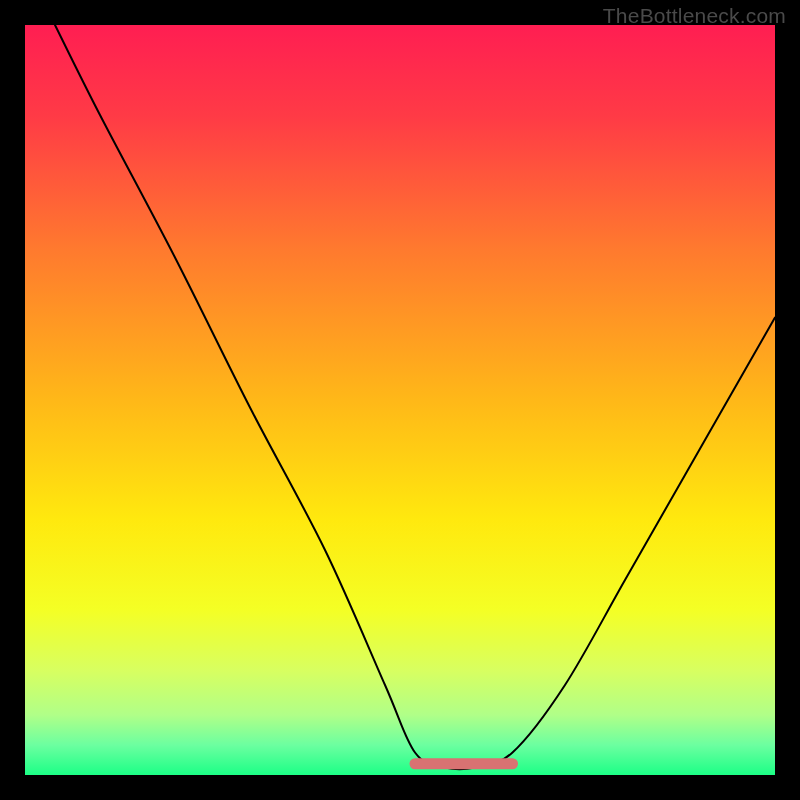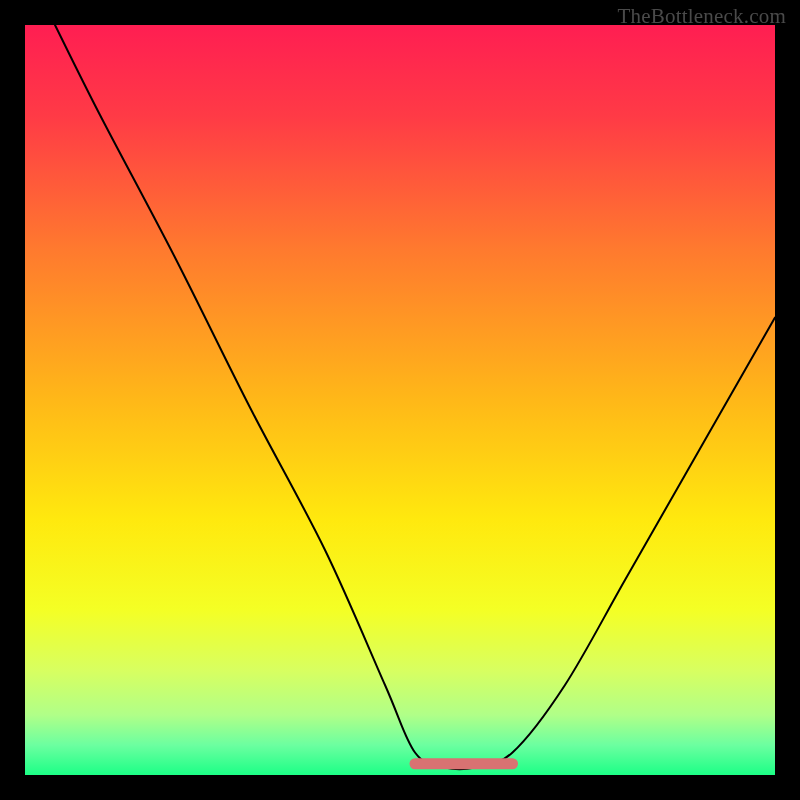--- a/index.html
+++ b/index.html
@@ -43,21 +43,20 @@
   }
   .watermark {
     position: absolute;
     top: 4px;
     right: 14px;
     color: #4a4a4a;
     font-size: 21px;
     font-weight: 500;
     letter-spacing: 0.2px;
     user-select: none;
-    font-family: Liberation Serif, serif;
   }
 </style>
 </head>
 <body>
 
 <div class="frame">
 
   <div class="plot-area">
 
     <svg class="gradient" viewBox="0 0 750 750" preserveAspectRatio="none">

